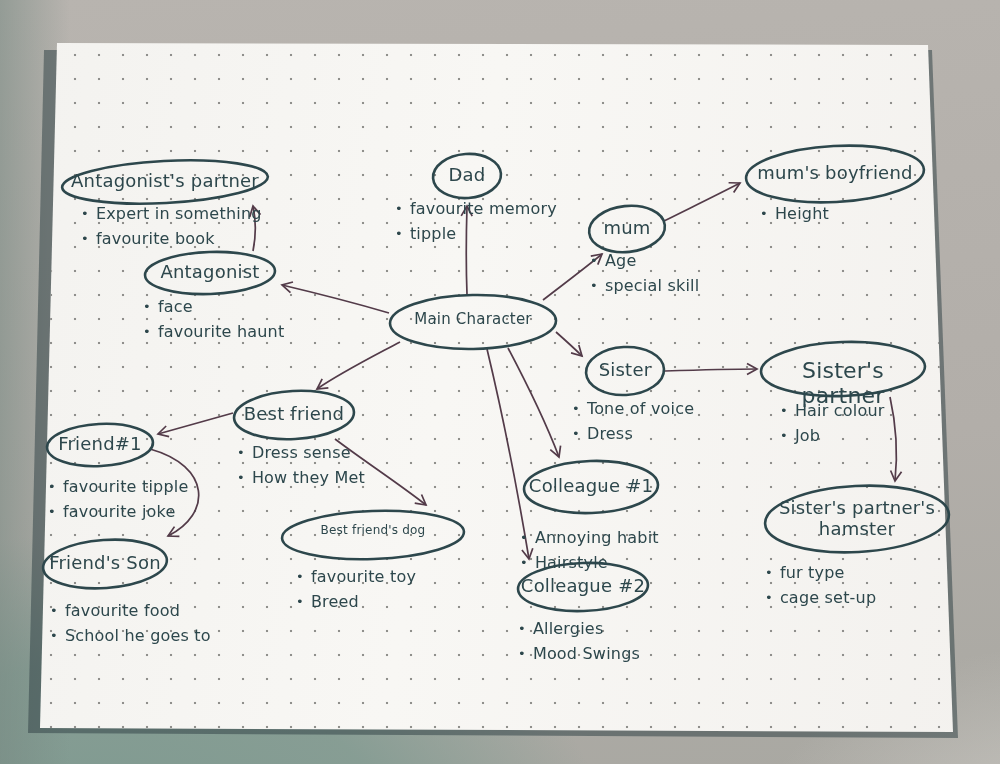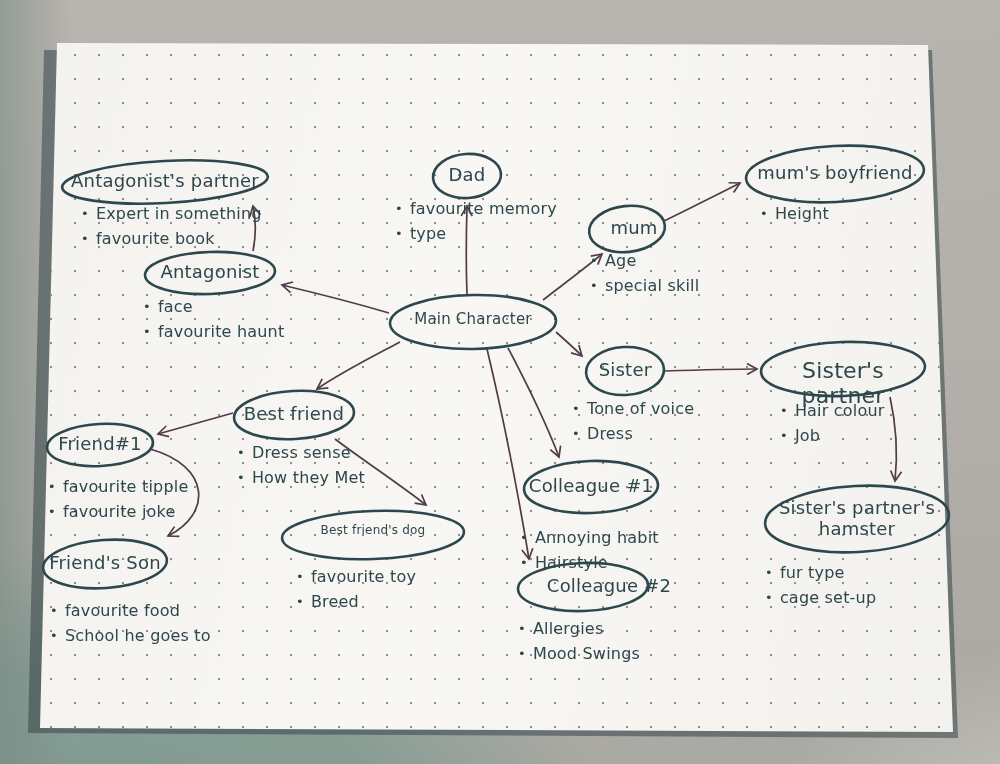--- a/index.html
+++ b/index.html
@@ -82,23 +82,23 @@
       <ellipse cx="294" cy="415" rx="60" ry="24" transform="rotate(-3 294 415)"></ellipse>
       <ellipse cx="373" cy="535" rx="91" ry="24" transform="rotate(-2 373 535)"></ellipse>
       <ellipse cx="100" cy="445" rx="53" ry="21" transform="rotate(-3 100 445)"></ellipse>
       <ellipse cx="105" cy="564" rx="62" ry="24" transform="rotate(-4 105 564)"></ellipse>
     </svg>
   <div id="labels-layer">
       <div class="node-label" style="left: 390px; top: 311px; width: 166px; font-size: 15px;">Main Character</div>
       <div class="node-label" style="left: 433px; top: 165px; width: 68px; font-size: 18px;">Dad</div>
       <div class="bullets" style="left: 395px; top: 196px;">
         <div class="bullet-line"><span class="dot">•</span><span>favourite memory</span></div>
-        <div class="bullet-line"><span class="dot">•</span><span>type</span></div>
+        <div class="bullet-line"><span class="dot">•</span><span>tipple</span></div>
       </div>
-      <div class="node-label" style="left: 589px; top: 218px; width: 76px; font-size: 18px; margin-left: 7px;">mum</div>
+      <div class="node-label" style="left: 589px; top: 218px; width: 76px; font-size: 18px;">mum</div>
       <div class="bullets" style="left: 590px; top: 248px;">
         <div class="bullet-line"><span class="dot">•</span><span>Age</span></div>
         <div class="bullet-line"><span class="dot">•</span><span>special skill</span></div>
       </div>
       <div class="node-label" style="left: 746px; top: 163px; width: 178px; font-size: 18px;">mum's boyfriend</div>
       <div class="bullets" style="left: 760px; top: 201px;">
         <div class="bullet-line"><span class="dot">•</span><span>Height</span></div>
       </div>
       <div class="node-label" style="left: 62px; top: 171px; width: 206px; font-size: 18px;">Antagonist's partner</div>
       <div class="bullets" style="left: 81px; top: 201px;">
@@ -123,21 +123,21 @@
       <div class="node-label" style="left: 765px; top: 498px; width: 184px; font-size: 18px;">Sister's partner's hamster</div>
       <div class="bullets" style="left: 765px; top: 560px;">
         <div class="bullet-line"><span class="dot">•</span><span>fur type</span></div>
         <div class="bullet-line"><span class="dot">•</span><span>cage set-up</span></div>
       </div>
       <div class="node-label" style="left: 524px; top: 476px; width: 134px; font-size: 18px;">Colleague #1</div>
       <div class="bullets" style="left: 520px; top: 513px; margin-top: 12px;">
         <div class="bullet-line"><span class="dot">•</span><span>Annoying habit</span></div>
         <div class="bullet-line"><span class="dot">•</span><span>Hairstyle</span></div>
       </div>
-      <div class="node-label" style="left: 518px; top: 576px; width: 130px; font-size: 18px; padding-left: 26px;">Colleague #2</div>
+      <div class="node-label" style="left: 518px; top: 576px; width: 130px; font-size: 18px;">Colleague #2</div>
       <div class="bullets" style="left: 518px; top: 616px;">
         <div class="bullet-line"><span class="dot">•</span><span>Allergies</span></div>
         <div class="bullet-line"><span class="dot">•</span><span>Mood Swings</span></div>
       </div>
       <div class="node-label" style="left: 234px; top: 404px; width: 120px; font-size: 18px;">Best friend</div>
       <div class="bullets" style="left: 237px; top: 440px;">
         <div class="bullet-line"><span class="dot">•</span><span>Dress sense</span></div>
         <div class="bullet-line"><span class="dot">•</span><span>How they Met</span></div>
       </div>
       <div class="node-label" style="left: 282px; top: 524px; width: 182px; font-size: 12px;">Best friend's dog</div>

